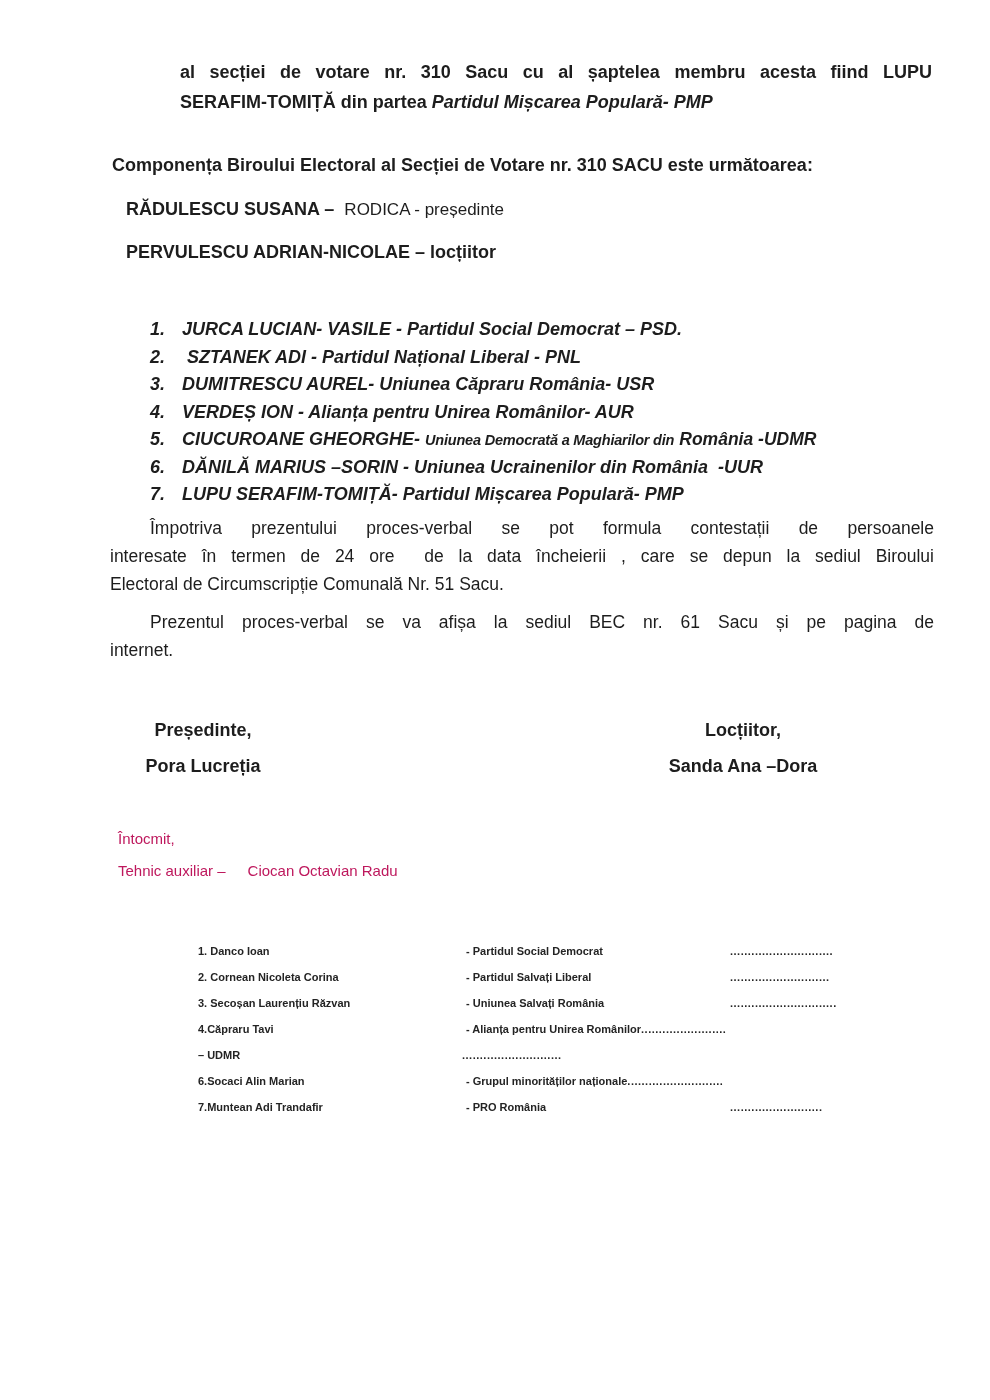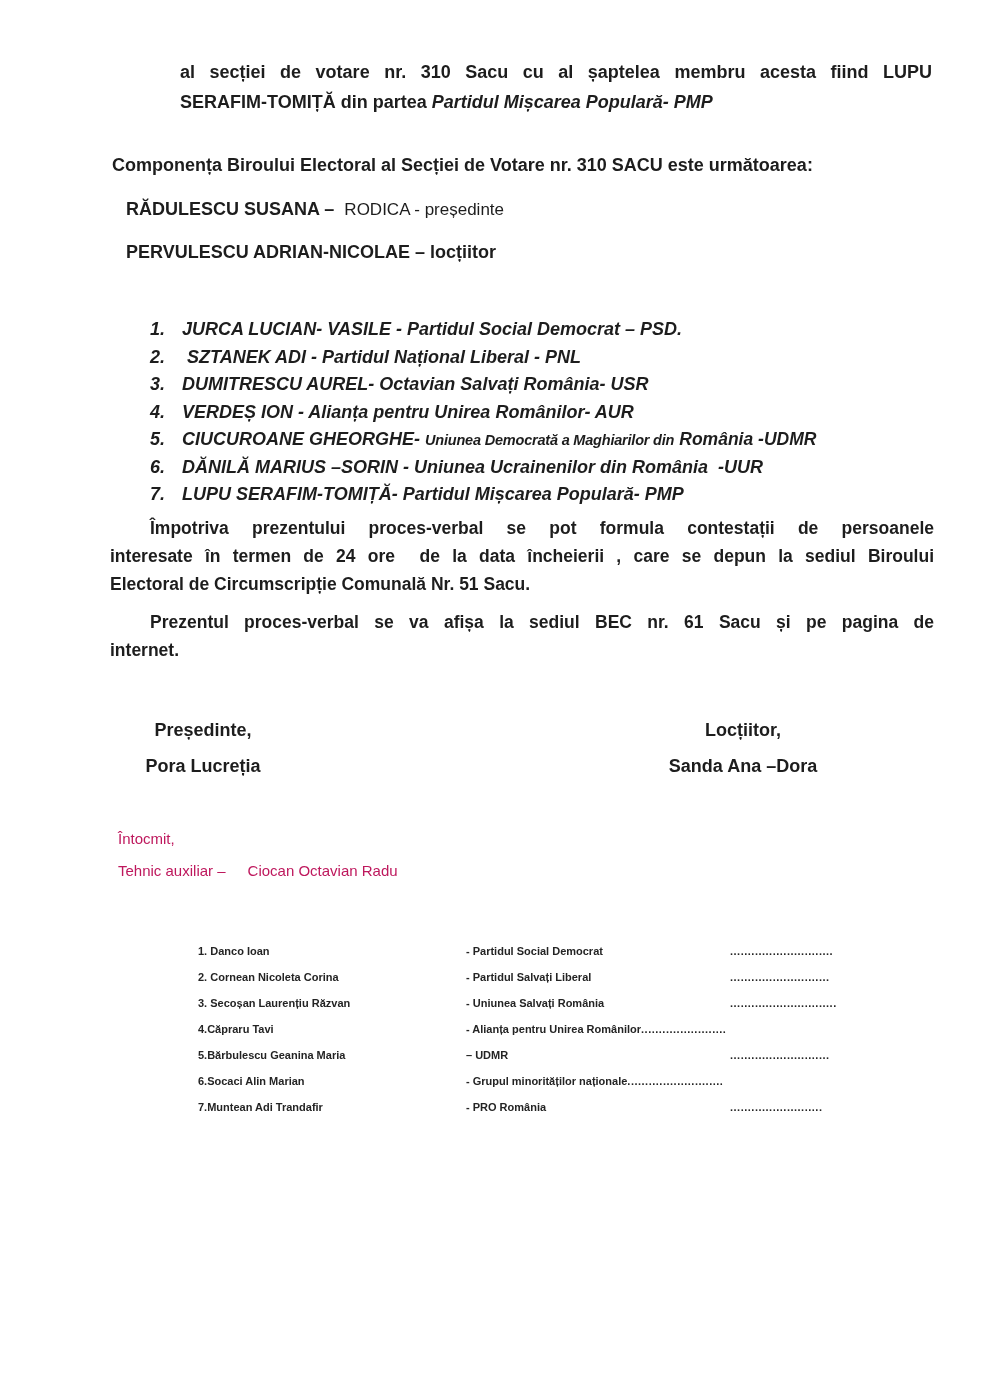--- a/index.html
+++ b/index.html
@@ -28,21 +28,21 @@
   .dep-line { left:126px; top:242px; font-size:18px; font-weight:bold; }
 
   
   .members { left:150px; top:316px; }
   .m-row { display:flex; height:27.5px; line-height:27.5px; font-size:18px; font-weight:bold; font-style:italic; }
   .m-num { width:32px; flex:none; }
   .m-narrow { font-size:14.5px; letter-spacing:-0.2px; }
   .m-tail { font-size:17.5px; }
 
   
-  .para { width:824px; left:110px; font-size:17.5px; font-weight:bold; line-height:28px; }
+  .para { width:824px; left:110px; font-size:17.5px; font-weight:normal; line-height:28px; }
   .para-contest { top:514px; }
   .para-publish { top:608px; }
   .indent { text-indent:40px; }
 
   
   .sig { width:180px; text-align:center; font-size:18px; font-weight:bold; }
   .sig-left { left:113px; top:720px; }
   .sig-right { left:653px; top:720px; }
   .sig-name { margin-top:15px; }
 
@@ -81,21 +81,21 @@
     <div class="m-row">
       <span class="m-num">1.</span>
       <span>JURCA LUCIAN- VASILE - Partidul Social Democrat – PSD.</span>
     </div>
     <div class="m-row">
       <span class="m-num">2.</span>
       <span>&nbsp;SZTANEK ADI - Partidul Național Liberal - PNL</span>
     </div>
     <div class="m-row">
       <span class="m-num">3.</span>
-      <span>DUMITRESCU AUREL- Octavian Salvați România- USR</span>
+      <span>DUMITRESCU AUREL- Uniunea Căpraru România- USR</span>
     </div>
     <div class="m-row">
       <span class="m-num">4.</span>
       <span>VERDEȘ ION - Alianța pentru Unirea Românilor- AUR</span>
     </div>
     <div class="m-row">
       <span class="m-num">5.</span>
       <span><span>CIUCUROANE GHEORGHE-</span> <span class="m-narrow">Uniunea Democrată a Maghiarilor din</span> <span class="m-tail">România -UDMR</span></span>
     </div>
     <div class="m-row">
@@ -148,21 +148,20 @@
       <span class="aux-name">3. Secoșan Laurențiu Răzvan</span>
       <span class="aux-party fixed">- Uniunea Salvați România</span>
       <span class="aux-dots">..............................</span>
     </div>
     <div class="aux-row">
       <span class="aux-name">4.Căpraru Tavi</span>
       <span class="aux-party">- Alianța pentru Unirea Românilor</span>
       <span class="aux-dots">........................</span>
     </div>
     <div class="aux-row">
-      <span class="aux-name">5.Bărbulescu Geanina Maria</span>
       <span class="aux-party fixed">– UDMR</span>
       <span class="aux-dots">............................</span>
     </div>
     <div class="aux-row">
       <span class="aux-name">6.Socaci Alin Marian</span>
       <span class="aux-party">- Grupul minorităților naționale</span>
       <span class="aux-dots">...........................</span>
     </div>
     <div class="aux-row">
       <span class="aux-name">7.Muntean Adi Trandafir</span>

